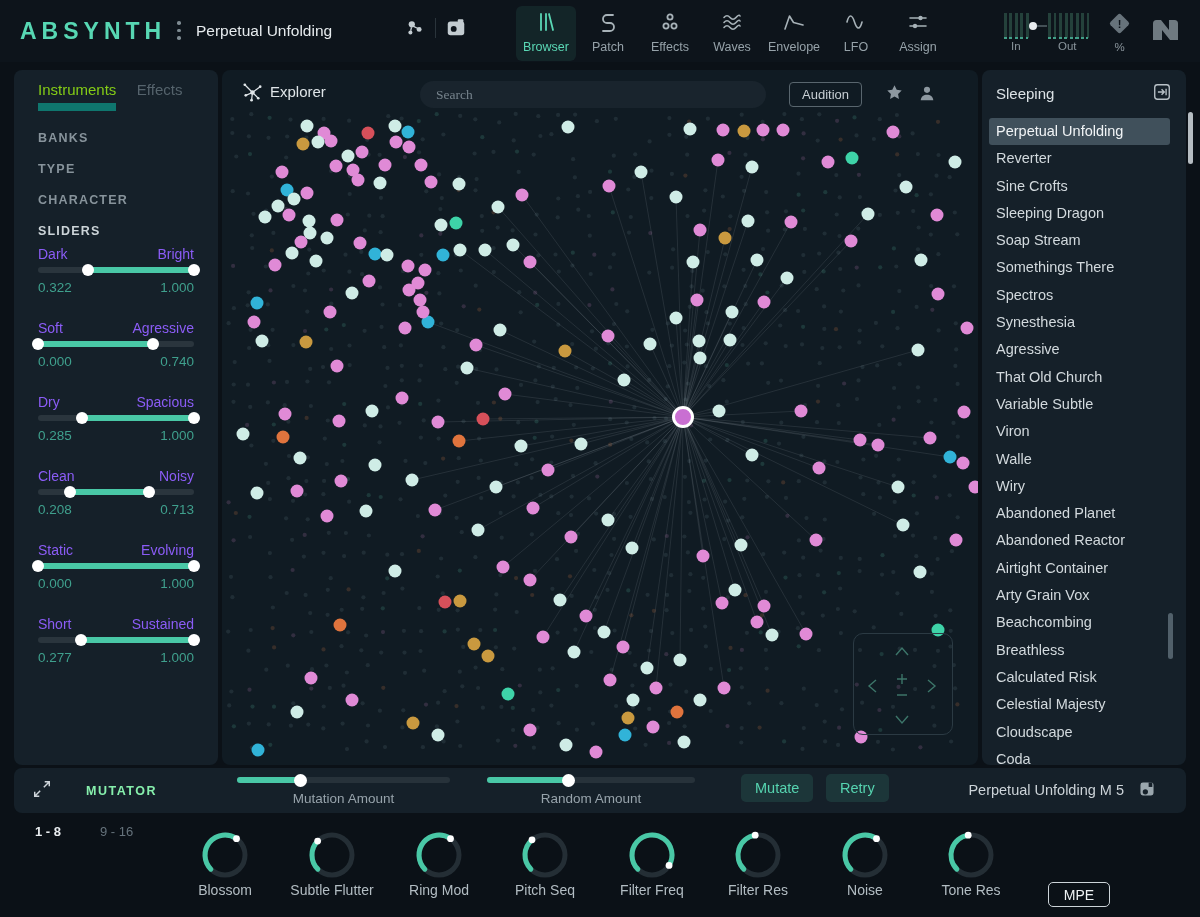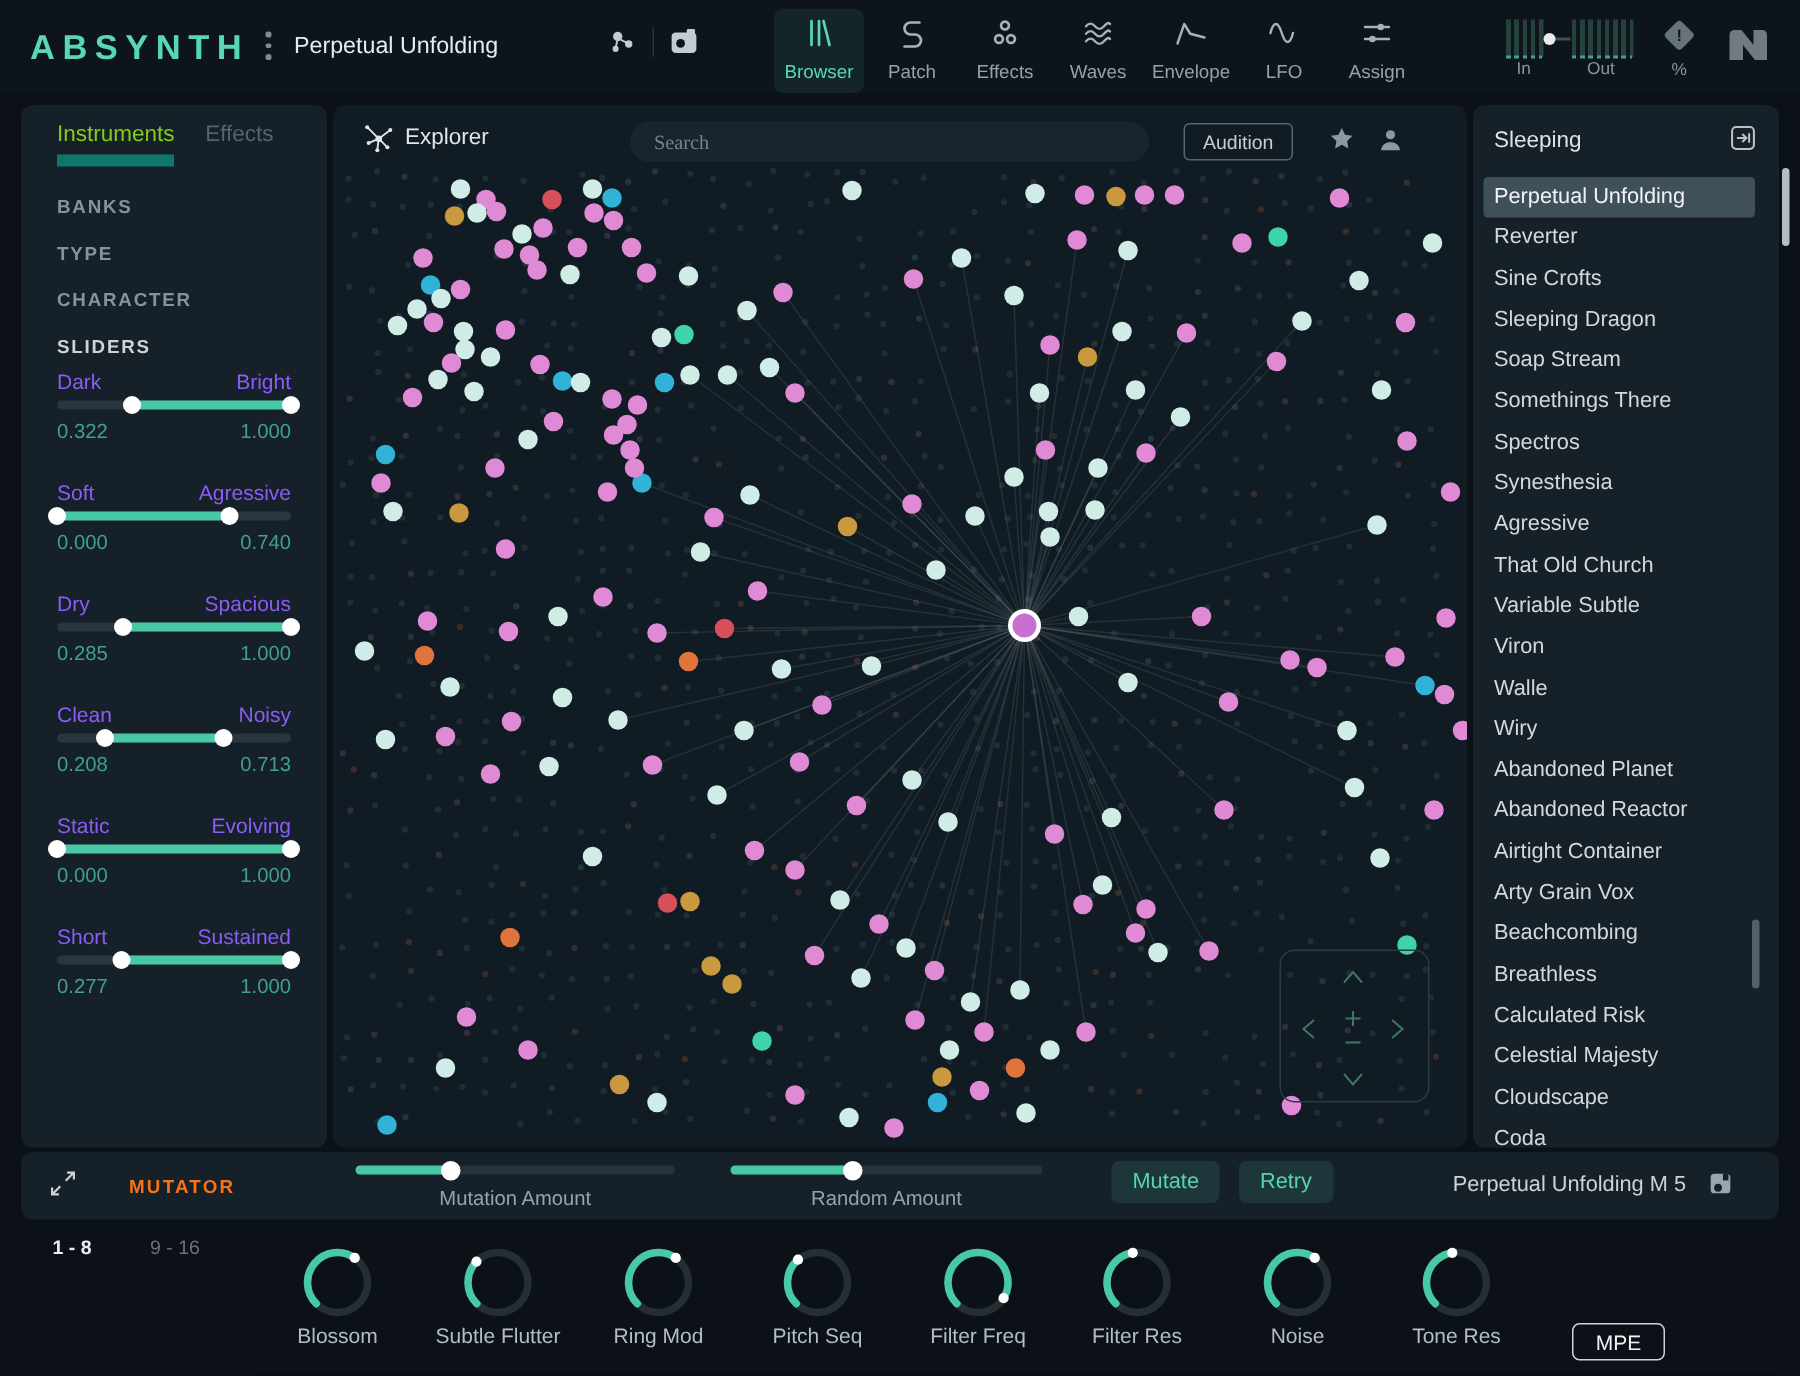--- a/index.html
+++ b/index.html
@@ -69,21 +69,21 @@
   .rp-icon{position:absolute;right:14px;top:12px;cursor:pointer;}
   #preset-list{position:absolute;left:0;top:48px;right:0;}
   .preset-row{height:27.3px;line-height:27.3px;margin:0 16px 0 7px;padding-left:7px;font-size:14.5px;
               color:#d2d9dd;border-radius:3px;white-space:nowrap;overflow:hidden;cursor:pointer;}
   .preset-row.selected{background:#40505b;color:#f1f4f6;}
   .rp-scroll{position:absolute;right:13px;top:543px;width:5px;height:46px;background:#51606a;border-radius:3px;cursor:pointer;}
   .win-scroll{position:absolute;left:1188px;top:112px;width:5px;height:52px;background:#b6bdc2;border-radius:3px;cursor:pointer;}
   
   .mutator-bar{position:absolute;left:14px;top:768px;width:1172px;height:45px;background:#152029;border-radius:8px;}
   .expand{position:absolute;left:18px;top:11px;cursor:pointer;}
-  .mut-label{position:absolute;left:72px;top:16px;font-size:12.5px;font-weight:bold;letter-spacing:1.5px;color:#f97316;}
+  .mut-label{position:absolute;left:72px;top:16px;font-size:12.5px;font-weight:bold;letter-spacing:1.5px;color:#86efac;}
   .mut-slider{position:absolute;top:5px;}
   .m-track{position:relative;height:6px;border-radius:3px;background:#27323a;margin-top:4px;cursor:pointer;}
   .m-fill{position:absolute;left:0;top:0;bottom:0;background:#49c8a6;border-radius:3px;}
   .m-handle{position:absolute;top:-3.5px;width:13px;height:13px;border-radius:50%;background:#fff;cursor:pointer;}
   .m-label{margin-top:8px;text-align:center;font-size:13.5px;color:#97a3ab;}
   .mut-btn{position:absolute;top:6px;height:28px;padding:0 14px;border:none;border-radius:5px;
            background:rgba(77,205,170,0.13);color:#56d4b0;font-size:14.5px;font-family:inherit;cursor:pointer;}
   .mut-name{position:absolute;right:62px;top:14px;font-size:14.5px;color:#ccd3d8;}
   .mut-save{position:absolute;right:30px;top:12px;cursor:pointer;}
   

